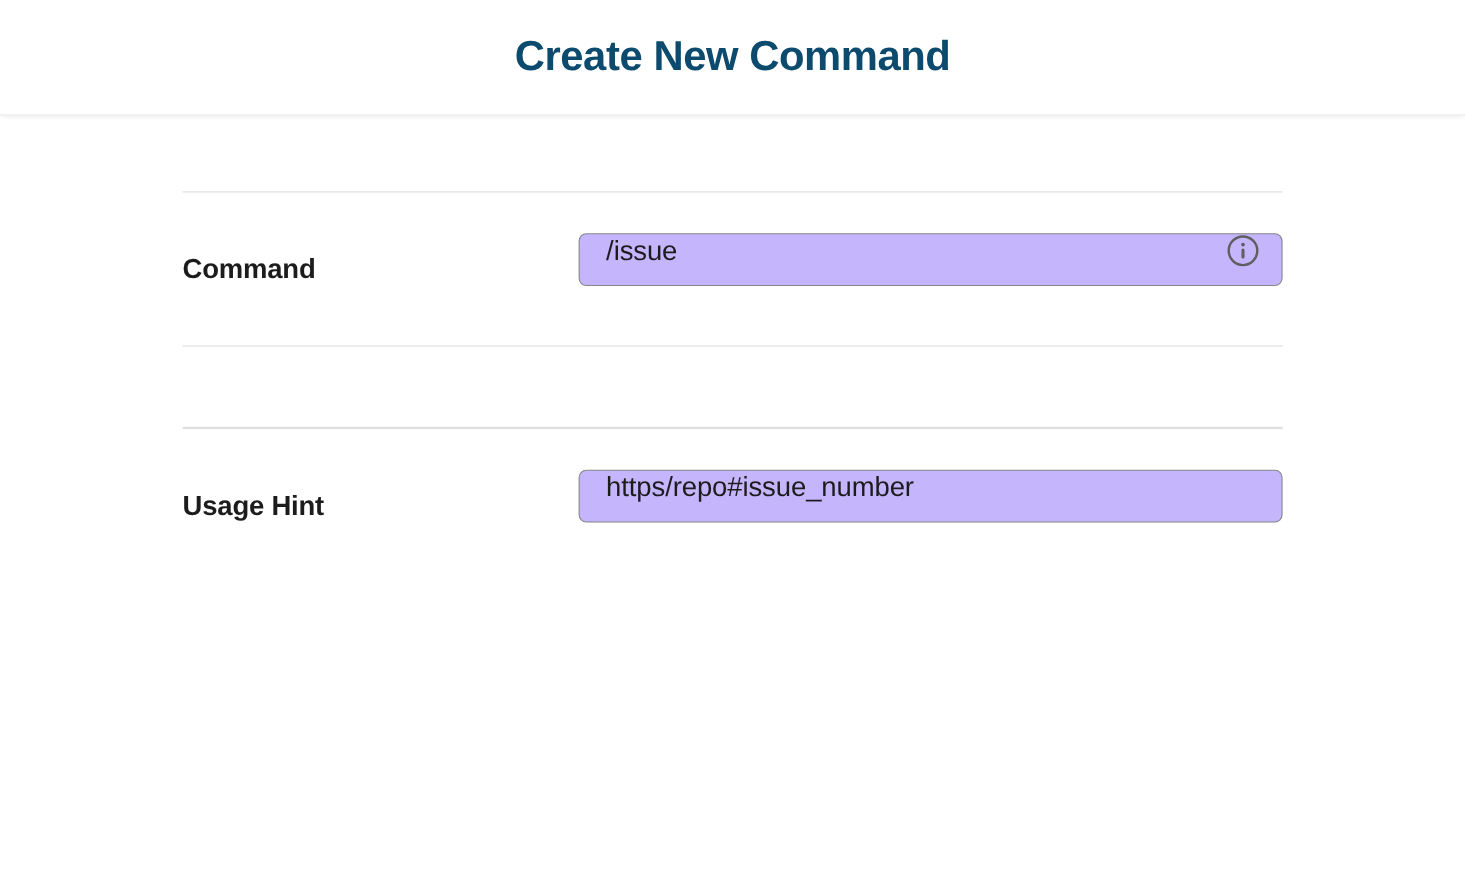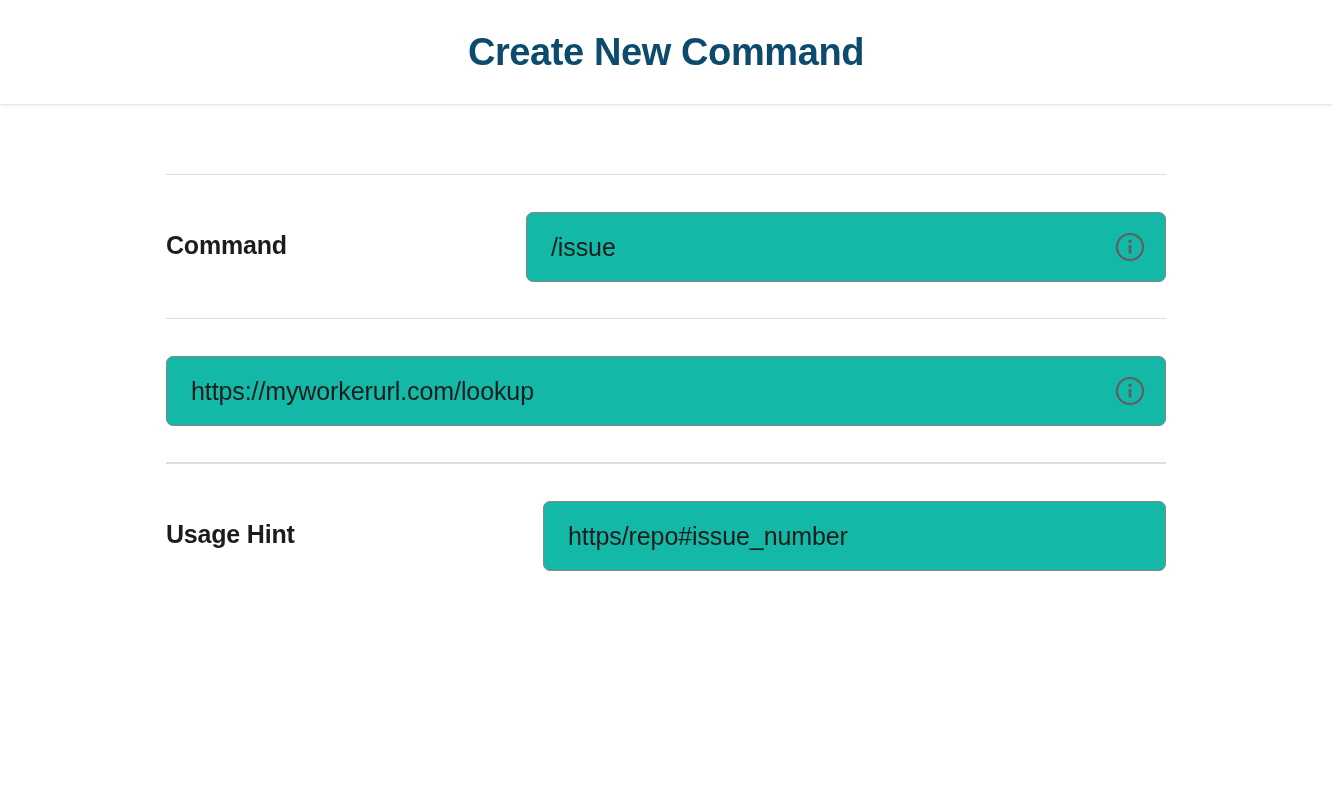--- a/index.html
+++ b/index.html
@@ -53,47 +53,46 @@
     width: 100%;
   }
 
   .field-row {
     display: flex;
     align-items: flex-start;
     padding: 37px 0 36px 0;
   }
   .field-row.compact {
     padding-bottom: 30px;
-    gap: 17px;
   }
 
   .field-label {
     width: 360px;
     flex: 0 0 360px;
     font-size: 25px;
     font-weight: bold;
     color: #1d1c1d;
     line-height: 66px;
     letter-spacing: -0.2px;
   }
 
   .field-control {
     flex: 1 1 auto;
     min-width: 0;
   }
 
   .input-wrap {
     position: relative;
-    height: 70px;
+    height: 48px;
     border: 1px solid #868686;
     border-radius: 7px;
-    background: #14b8a6;
+    background: #c4b5fd;
     box-sizing: border-box;
     display: flex;
-    align-items: center;
+    align-items: flex-start;
   }
   .input-value {
     flex: 1 1 auto;
     padding: 0 24px;
     font-size: 25px;
     color: #1d1c1d;
     line-height: 1.2;
     white-space: nowrap;
     overflow: hidden;
     text-overflow: ellipsis;
@@ -143,32 +142,20 @@
               <rect x="13.6" y="12.8" width="2.8" height="9.2" rx="1.4" fill="#5f5f5f"></rect>
             </svg>
           </span>
         </div>
       </div>
     </div>
 
     <div class="divider"></div>
 
     <div class="field-row">
-      <div class="field-control">
-        <div class="input-wrap">
-          <div class="input-value">https://myworkerurl.com/lookup</div>
-          <span class="info-icon">
-            <svg width="30" height="30" viewBox="0 0 30 30" xmlns="http://www.w3.org/2000/svg">
-              <circle cx="15" cy="15" r="13" fill="none" stroke="#5f5f5f" stroke-width="2.2"></circle>
-              <circle cx="15" cy="9.3" r="1.7" fill="#5f5f5f"></circle>
-              <rect x="13.6" y="12.8" width="2.8" height="9.2" rx="1.4" fill="#5f5f5f"></rect>
-            </svg>
-          </span>
-        </div>
-      </div>
     </div>
 
     <div class="divider"></div>
 
 
     <div class="divider"></div>
 
     <div class="field-row compact">
       <div class="field-label">Usage Hint</div>
       <div class="field-control">

